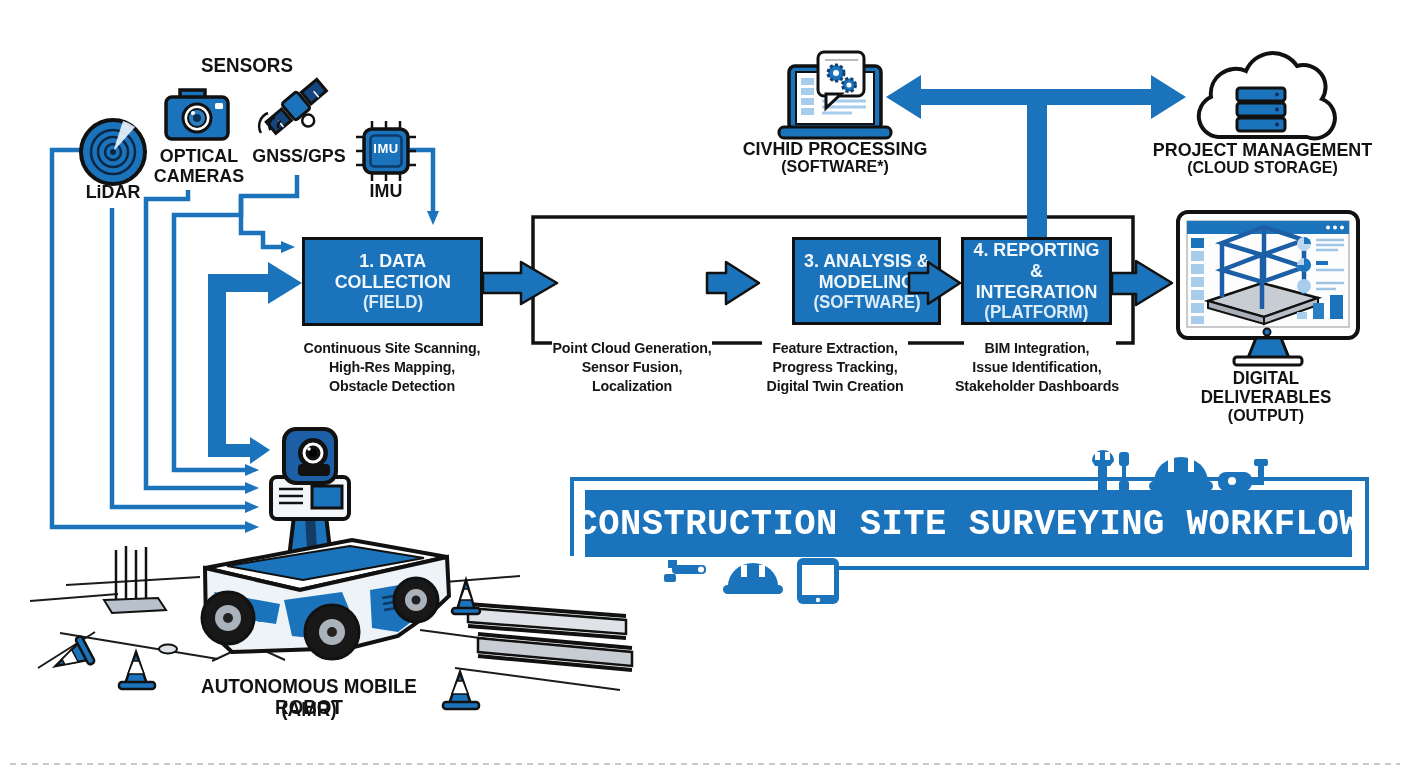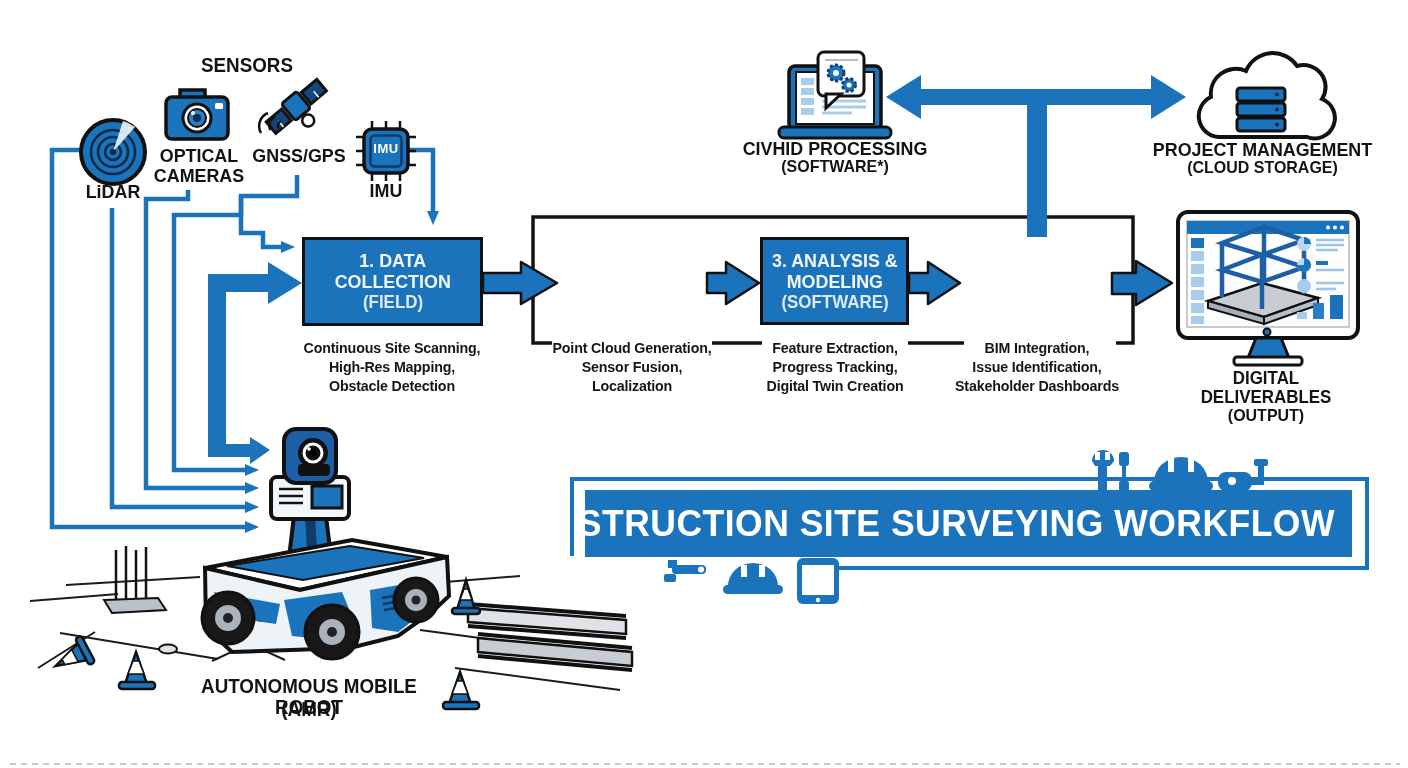--- a/index.html
+++ b/index.html
@@ -10,40 +10,45 @@
        white-space:pre-line;line-height:1.06;transform:scaleX(.94);transform-origin:50% 0;}
   .pbox{position:absolute;z-index:2;background:#1b73bb;border:3px solid #101010;
         display:flex;flex-direction:column;align-items:center;justify-content:center;
         color:#f2f7fc;text-align:center;}
   .pbox .t{font-weight:700;font-size:19px;line-height:21px;white-space:pre-line;transform:scaleX(.94);}
   .pbox .c{font-weight:700;font-size:18px;line-height:21px;color:#dcebf8;transform:scaleX(.94);}
   .details{position:absolute;z-index:4;width:230px;text-align:center;color:#161616;
            font-weight:700;font-size:15.5px;line-height:19px;white-space:pre-line;
            transform:scaleX(.92);transform-origin:50% 0;letter-spacing:-0.2px;}
   .banner-bar{position:absolute;z-index:2;left:585px;top:490px;width:767px;height:67px;
-              background:#1b73bb;display:flex;align-items:center;justify-content:flex-end;}
+              background:#1b73bb;display:flex;align-items:center;justify-content:center;font-family:Liberation Mono, monospace;}
   .banner-bar .bt{color:#ffffff;font-weight:700;font-size:37px;letter-spacing:.5px;
                   white-space:nowrap;transform:scaleX(.96);}
   .chiptext{position:absolute;z-index:4;left:364px;top:141px;width:44px;text-align:center;
             color:#fff;font-weight:700;font-size:13px;letter-spacing:.5px;}
 </style>
 </head>
 <body>
 
 <div class="stage">
 
   <div class="pbox" style="left:302px;top:237px;width:175px;height:83px">
     <div class="t">1. DATA
 COLLECTION</div>
     <div class="c">(FIELD)</div>
   </div>
-  <div class="pbox" style="left:760px;top:237px;width:143px;height:82px">
+  <div class="pbox" style="left:792px;top:237px;width:143px;height:82px">
     <div class="t">3. ANALYSIS &amp;
 MODELING</div>
     <div class="c">(SOFTWARE)</div>
+  </div>
+  <div class="pbox" style="left:961px;top:237px;width:145px;height:82px">
+    <div class="t">4. REPORTING &amp;
+INTEGRATION</div>
+    <div class="c">(PLATFORM)</div>
   </div>
 
   <div class="banner-bar">
     <div class="bt">CONSTRUCTION SITE SURVEYING WORKFLOW</div>
   </div>
 
   <svg class="overlay" width="1408" height="768" viewBox="0 0 1408 768">
     <defs>
       <marker id="arrB" markerUnits="userSpaceOnUse" markerWidth="18" markerHeight="18" refX="3" refY="6" orient="auto">
         <path d="M0 0 L14 6 L0 12 Z" fill="#1b73bb"></path>

